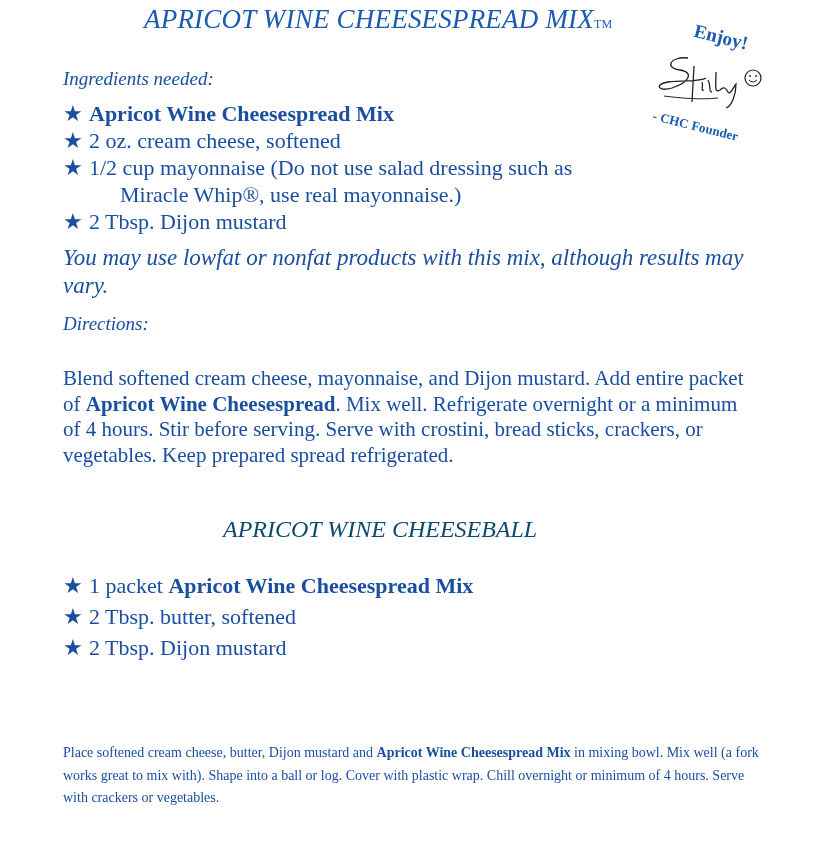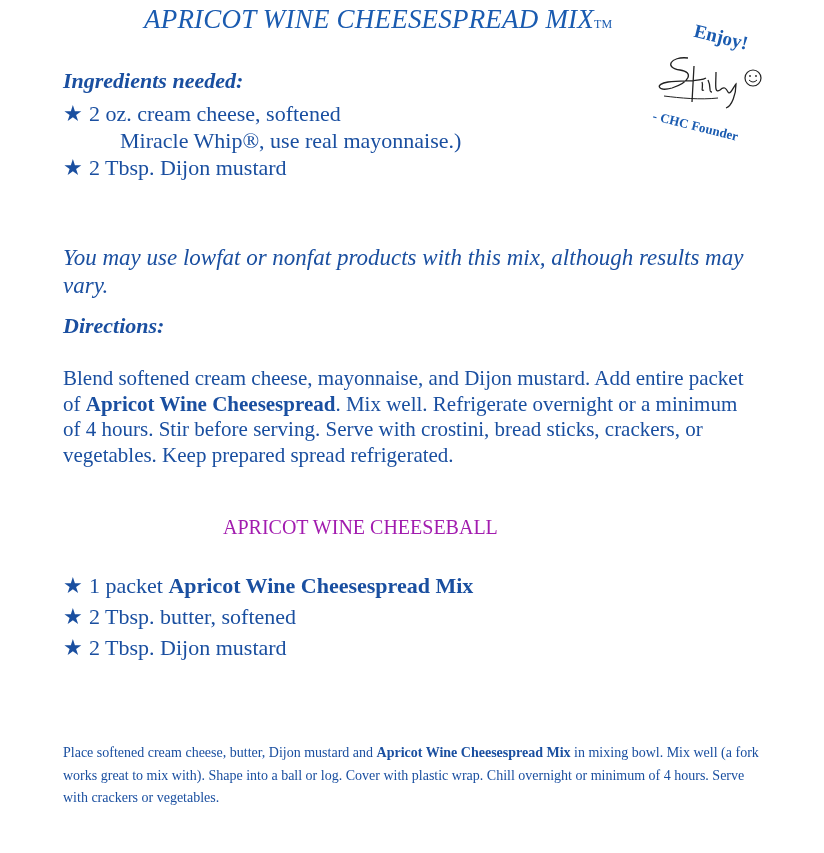--- a/index.html
+++ b/index.html
@@ -8,33 +8,33 @@
   .page { position: absolute; left: 0; top: 0; width: 824px; height: 853px; }
   .title { position: absolute; left: 144px; top: 4px; font-family: "Liberation Serif", serif;
            font-style: italic; font-size: 27px; color: #1a5bb0; letter-spacing: 0.2px; white-space: nowrap; }
   .tm { font-size: 12px; font-style: normal; vertical-align: baseline; }
   .enjoy { position: absolute; left: 697px; top: 20px; transform: rotate(14deg); transform-origin: left top;
            font-family: "Liberation Serif", serif; font-weight: bold; font-size: 19px; color: #1a5bb0; }
   .signature { position: absolute; left: 650px; top: 52px; width: 120px; height: 60px; }
   .founder { position: absolute; left: 655px; top: 108px; transform: rotate(14deg); transform-origin: left top;
              font-family: "Liberation Serif", serif; font-weight: bold; font-size: 13px; color: #1a5bb0; white-space: nowrap; }
   .section-head { position: absolute; left: 63px; font-family: "Liberation Serif", serif;
-                  font-style: italic; font-weight: bold; font-size: 22px; color: #1a4fa0; }
+                  font-style: italic; font-weight: normal; font-size: 19px; color: #1a4fa0; }
   .list { position: absolute; left: 63px; margin: 0; padding: 0; list-style: none;
           font-family: "Liberation Serif", serif; font-size: 22px; color: #1a4fa0; }
   .list li { white-space: nowrap; }
   .star { display: inline-block; width: 26px; }
   .indent { padding-left: 57px; }
   .note { position: absolute; left: 63px; top: 244px; width: 690px; font-family: "Liberation Serif", serif;
           font-style: italic; font-size: 23px; line-height: 28px; color: #1a4fa0; }
   .para { position: absolute; left: 63px; font-family: "Liberation Serif", serif; font-size: 21px;
           color: #1a4fa0; margin-top: 24px; }
   .para b { font-weight: bold; }
   .subtitle { position: absolute; left: 223px; top: 516px; font-family: "Liberation Serif", serif;
-              font-size: 20px; color: #a21caf; white-space: nowrap; }
+              font-style: italic; font-size: 24px; color: #0c4a6e; white-space: nowrap; }
 </style>
 </head>
 <body>
 
 <div class="page">
 
   <div class="title"><span>APRICOT WINE CHEESESPREAD MIX</span><span class="tm">TM</span></div>
 
   <div class="enjoy">Enjoy!</div>
 
@@ -45,21 +45,23 @@
     <circle cx="100" cy="24" r="0.9" fill="#222"></circle>
     <circle cx="106" cy="24" r="0.9" fill="#222"></circle>
     <path d="M99 28 Q103 32 107 28" fill="none" stroke="#222" stroke-width="1"></path>
   </svg>
 
   <div class="founder">- CHC Founder</div>
 
   <div class="section-head" style="top:68px;">Ingredients needed:</div>
 
   <ul class="list" style="top:100px; line-height:27px;">
+    <li><span class="star">★</span><b>Apricot Wine Cheesespread Mix</b></li>
     <li><span class="star">★</span><span>2 oz. cream cheese, softened</span></li>
+    <li><span class="star">★</span><span>1/2 cup mayonnaise (Do not use salad dressing such as</span></li>
     <li class="indent">Miracle Whip®, use real mayonnaise.)</li>
     <li><span class="star">★</span><span>2 Tbsp. Dijon mustard</span></li>
   </ul>
 
   <div class="note">You may use lowfat or nonfat products with this mix, although results may vary.</div>
 
   <div class="section-head" style="top:313px;">Directions:</div>
 
   <div class="para" style="top:342px; width:690px; line-height:25.5px;"><span>Blend softened cream cheese, mayonnaise, and Dijon mustard. Add entire packet of </span><b>Apricot Wine Cheesespread</b><span>. Mix well. Refrigerate overnight or a minimum of 4 hours. Stir before serving. Serve with crostini, bread sticks, crackers, or vegetables. Keep prepared spread refrigerated.</span></div>
 

